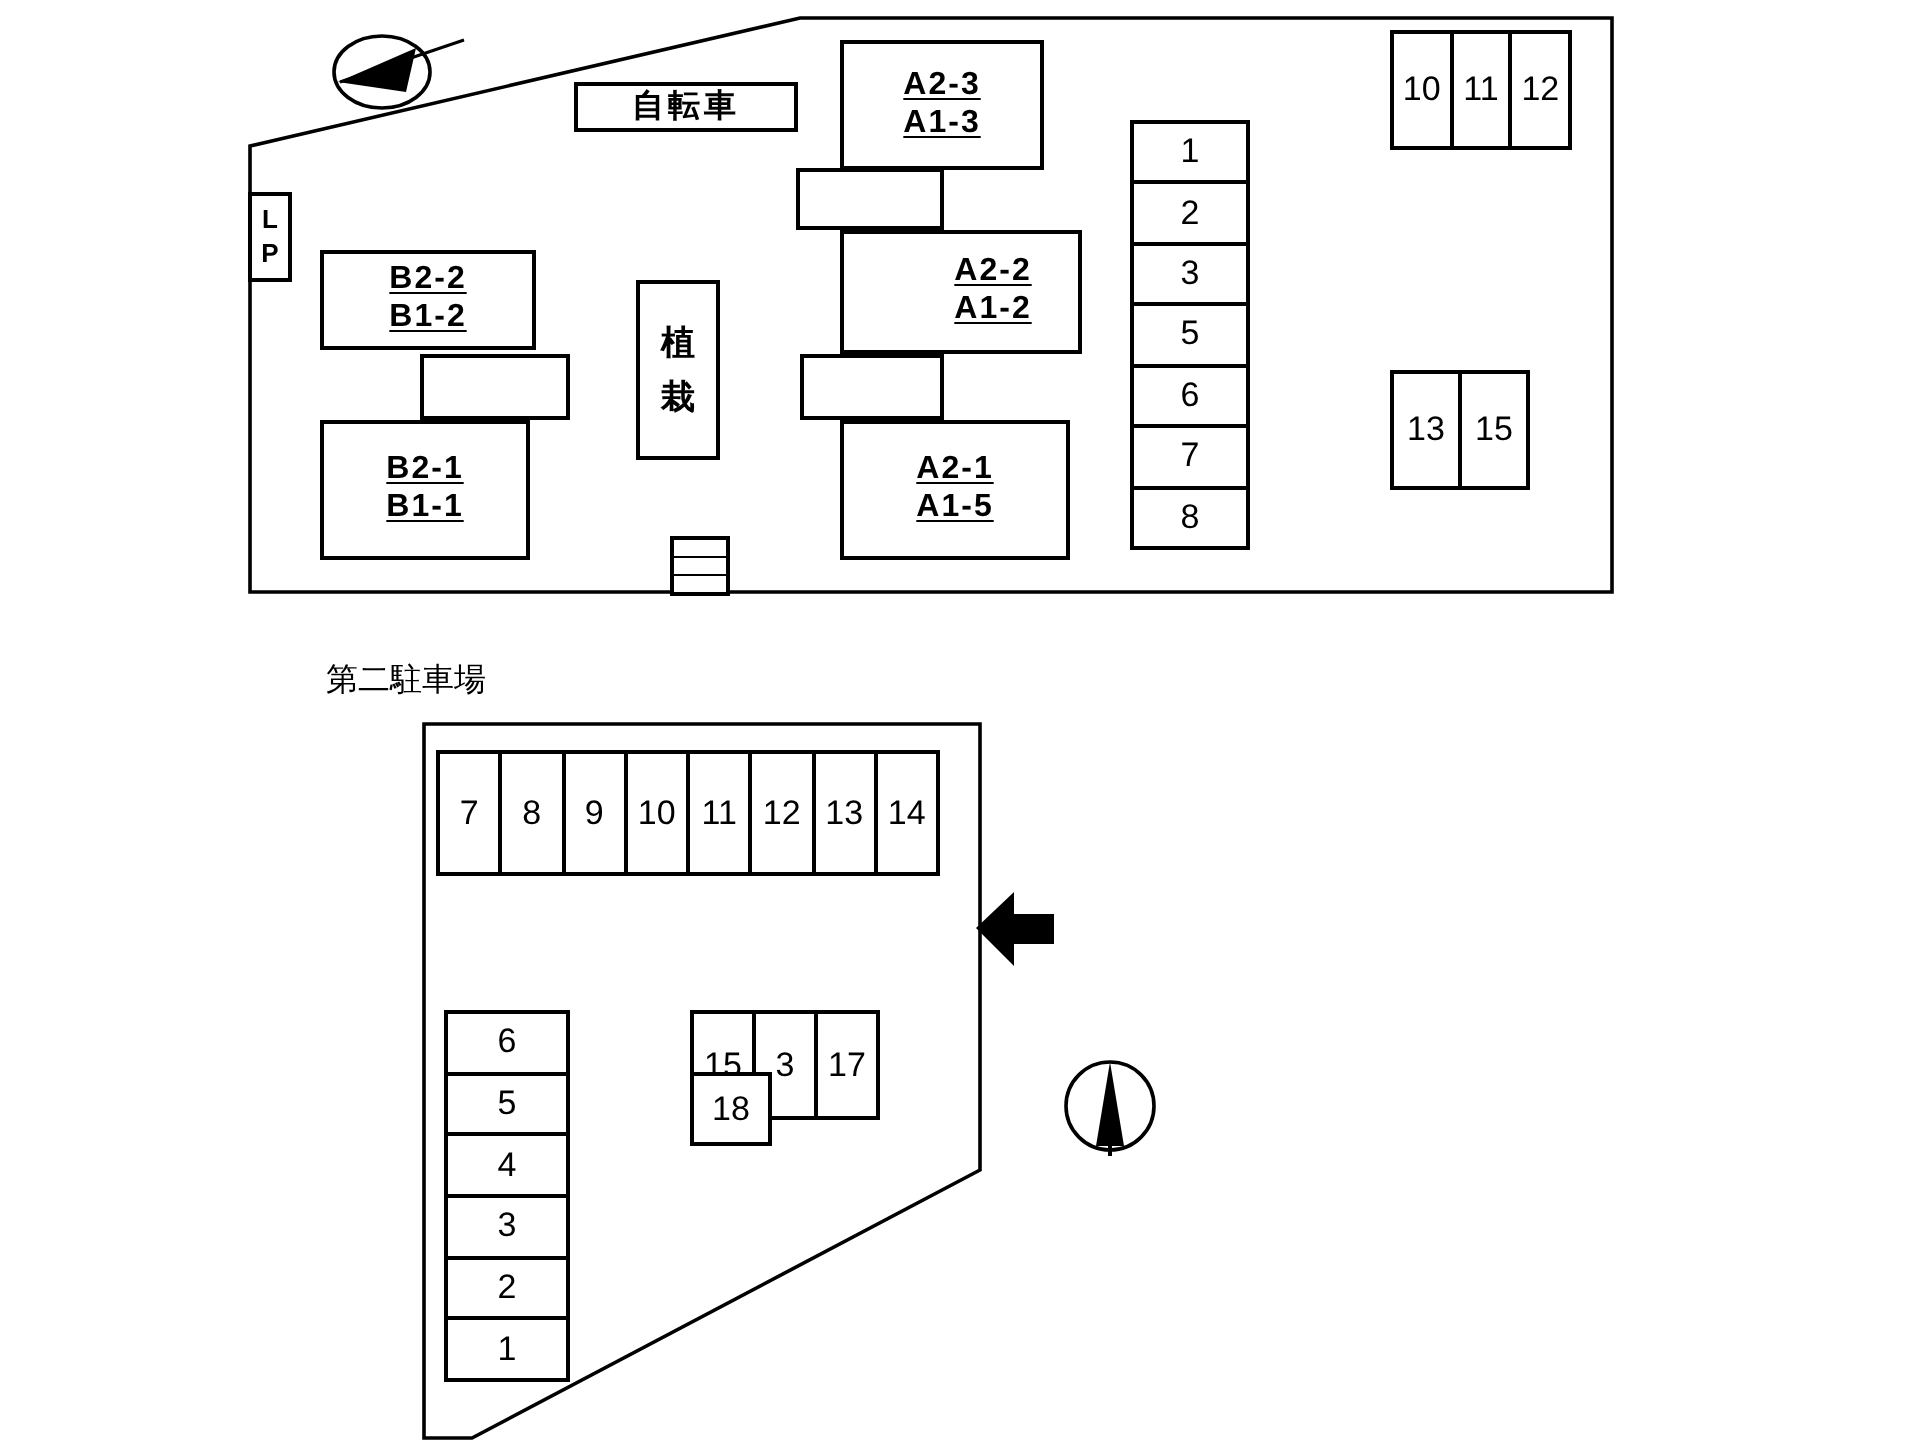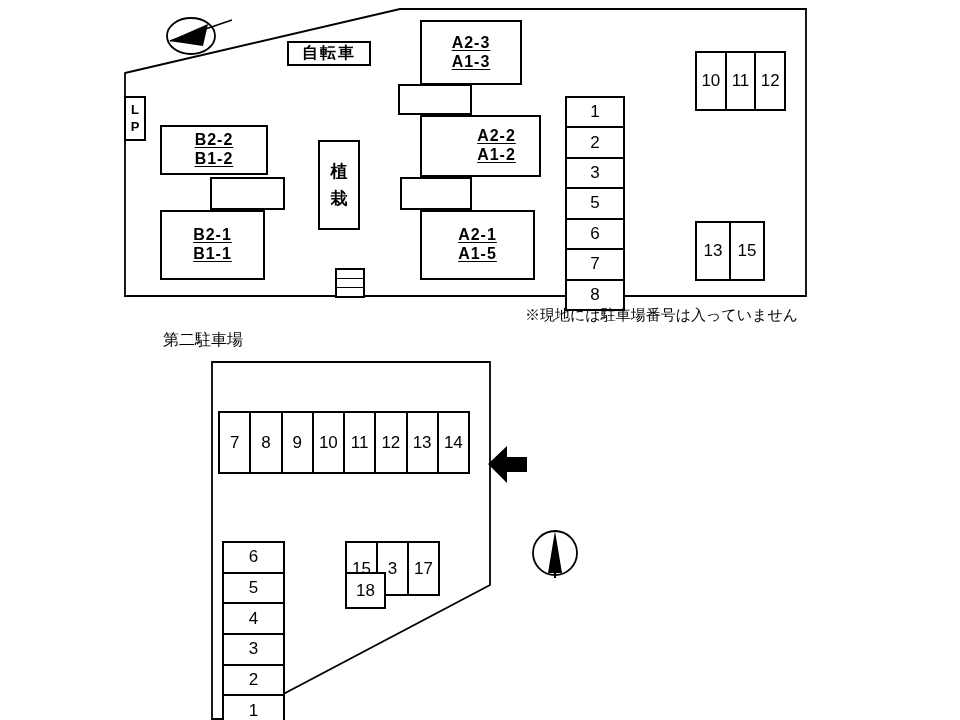--- a/index.html
+++ b/index.html
@@ -10,21 +10,21 @@
 
   .box { position:absolute; border:2px solid #000; background:#fff;
          display:flex; align-items:center; justify-content:center; }
   .box.col { flex-direction:column; }
 
   .jp-bold { font-weight:700; font-size:17px; letter-spacing:2px; }
   .unit-lines { display:flex; flex-direction:column; align-items:flex-end; line-height:1.18; }
   .unit-label { font-weight:700; font-size:16px; letter-spacing:1px;
                 text-decoration:underline; text-underline-offset:2px; }
 
-  .pgroup { position:absolute; border:2px solid #000; background:#14b8a6; display:flex;margin-top:36px; }
+  .pgroup { position:absolute; border:2px solid #000; background:#14b8a6; display:flex; }
   .pgroup.pv { flex-direction:column; }
   .pgroup.ph { flex-direction:row; }
   .cell { flex:1; display:flex; align-items:center; justify-content:center;
           font-size:17px; background:#fff; }
   .pv .cell { border-top:2px solid #000; }
   .pv .cell:first-child { border-top:none; }
   .ph .cell { border-left:2px solid #000; }
   .ph .cell:first-child { border-left:none; }
 
   .plain-text { position:absolute; white-space:nowrap; }
@@ -54,21 +54,21 @@
 
     <g>
       <circle cx="555" cy="553" r="22" fill="none" stroke="#000" stroke-width="1.8"></circle>
       <polygon points="555,531 548,573 562,573" fill="#000"></polygon>
       <line x1="555" y1="553" x2="555" y2="578" stroke="#000" stroke-width="2"></line>
     </g>
 
     <polygon points="488,464 507,446 507,457 527,457 527,472 507,472 507,483" fill="#000"></polygon>
   </svg>
 
-  <div class="box" style="left:287px;top:41px;width:84px;height:25px;">
+  <div class="box" style="left:287px;top:41px;width:112px;height:25px;">
     <span class="jp-bold" style="font-size:16px;">自転車</span>
   </div>
 
   <div class="box col" style="left:124px;top:96px;width:22px;height:45px;">
     <span class="lp-line">L</span>
     <span class="lp-line">P</span>
   </div>
 
   <div class="box" style="left:160px;top:125px;width:108px;height:50px;">
     <div class="unit-lines">
@@ -136,21 +136,20 @@
     <div class="cell">10</div>
     <div class="cell">11</div>
     <div class="cell">12</div>
   </div>
 
   <div class="pgroup ph" style="left:695px;top:185px;width:70px;height:60px;">
     <div class="cell">13</div>
     <div class="cell">15</div>
   </div>
 
-  <div class="plain-text" style="left:525px;top:306px;font-size:15px;">※現地には駐車場番号は入っていません</div>
 
   <div class="plain-text" style="left:163px;top:330px;font-size:16px;">第二駐車場</div>
 
   <div class="pgroup ph" style="left:218px;top:375px;width:252px;height:63px;">
     <div class="cell">7</div>
     <div class="cell">8</div>
     <div class="cell">9</div>
     <div class="cell">10</div>
     <div class="cell">11</div>
     <div class="cell">12</div>

